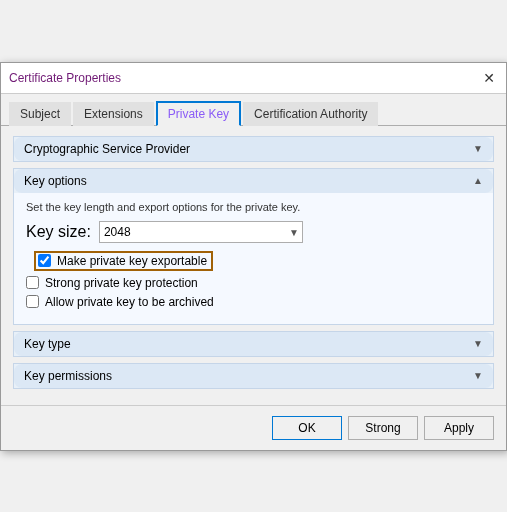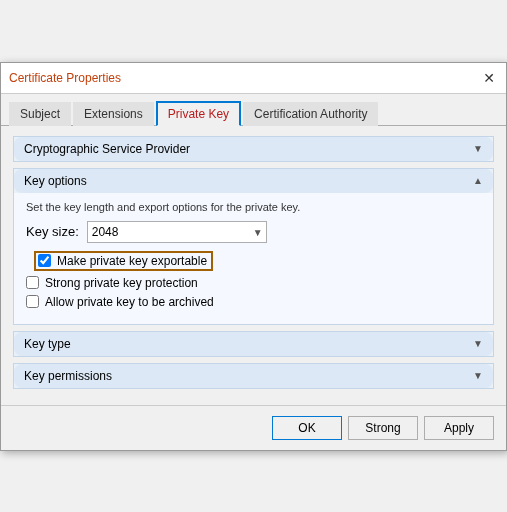--- a/index.html
+++ b/index.html
@@ -21,21 +21,21 @@
     .title-bar {
       background: #fff;
       display: flex;
       align-items: center;
       justify-content: space-between;
       padding: 6px 8px;
       border-bottom: 1px solid #ccc;
     }
     .title-bar-text {
       font-size: 12px;
-      color: #c2410c;
+      color: #701a75;
     }
     .close-btn {
       width: 18px;
       height: 18px;
       background: none;
       border: none;
       cursor: pointer;
       font-size: 14px;
       display: flex;
       align-items: center;
@@ -57,21 +57,21 @@
       margin-right: 2px;
       background: #e1e1e1;
       color: #333;
       position: relative;
       top: 1px;
     }
     .tab.active {
       background: #f0f0f0;
       border: 2px solid #0078d4;
       border-bottom: 1px solid #f0f0f0;
-      color: #b91c1c;
+      color: #8b5cf6;
       font-weight: normal;
     }
     .content {
       padding: 10px 12px;
       background: #f0f0f0;
     }
     .section {
       background: #e8f0f8;
       border: 1px solid #c5d5e8;
       margin-bottom: 6px;
@@ -98,30 +98,30 @@
       font-size: 11px;
       color: #333;
       margin-bottom: 8px;
     }
     .key-size-row {
       display: flex;
       align-items: center;
       margin-bottom: 8px;
     }
     .key-size-label {
-      font-size: 13px;
+      font-size: 16px;
       margin-right: 8px;
       white-space: nowrap;
     }
     .select-wrapper {
       position: relative;
       display: inline-block;
     }
     .select-wrapper select {
-      width: 180px;
+      width: 204px;
       height: 22px;
       font-size: 12px;
       border: 1px solid #adadad;
       background: #fff;
       padding: 0 20px 0 4px;
       appearance: none;
       -webkit-appearance: none;
     }
     .select-chevron {
       position: absolute;

